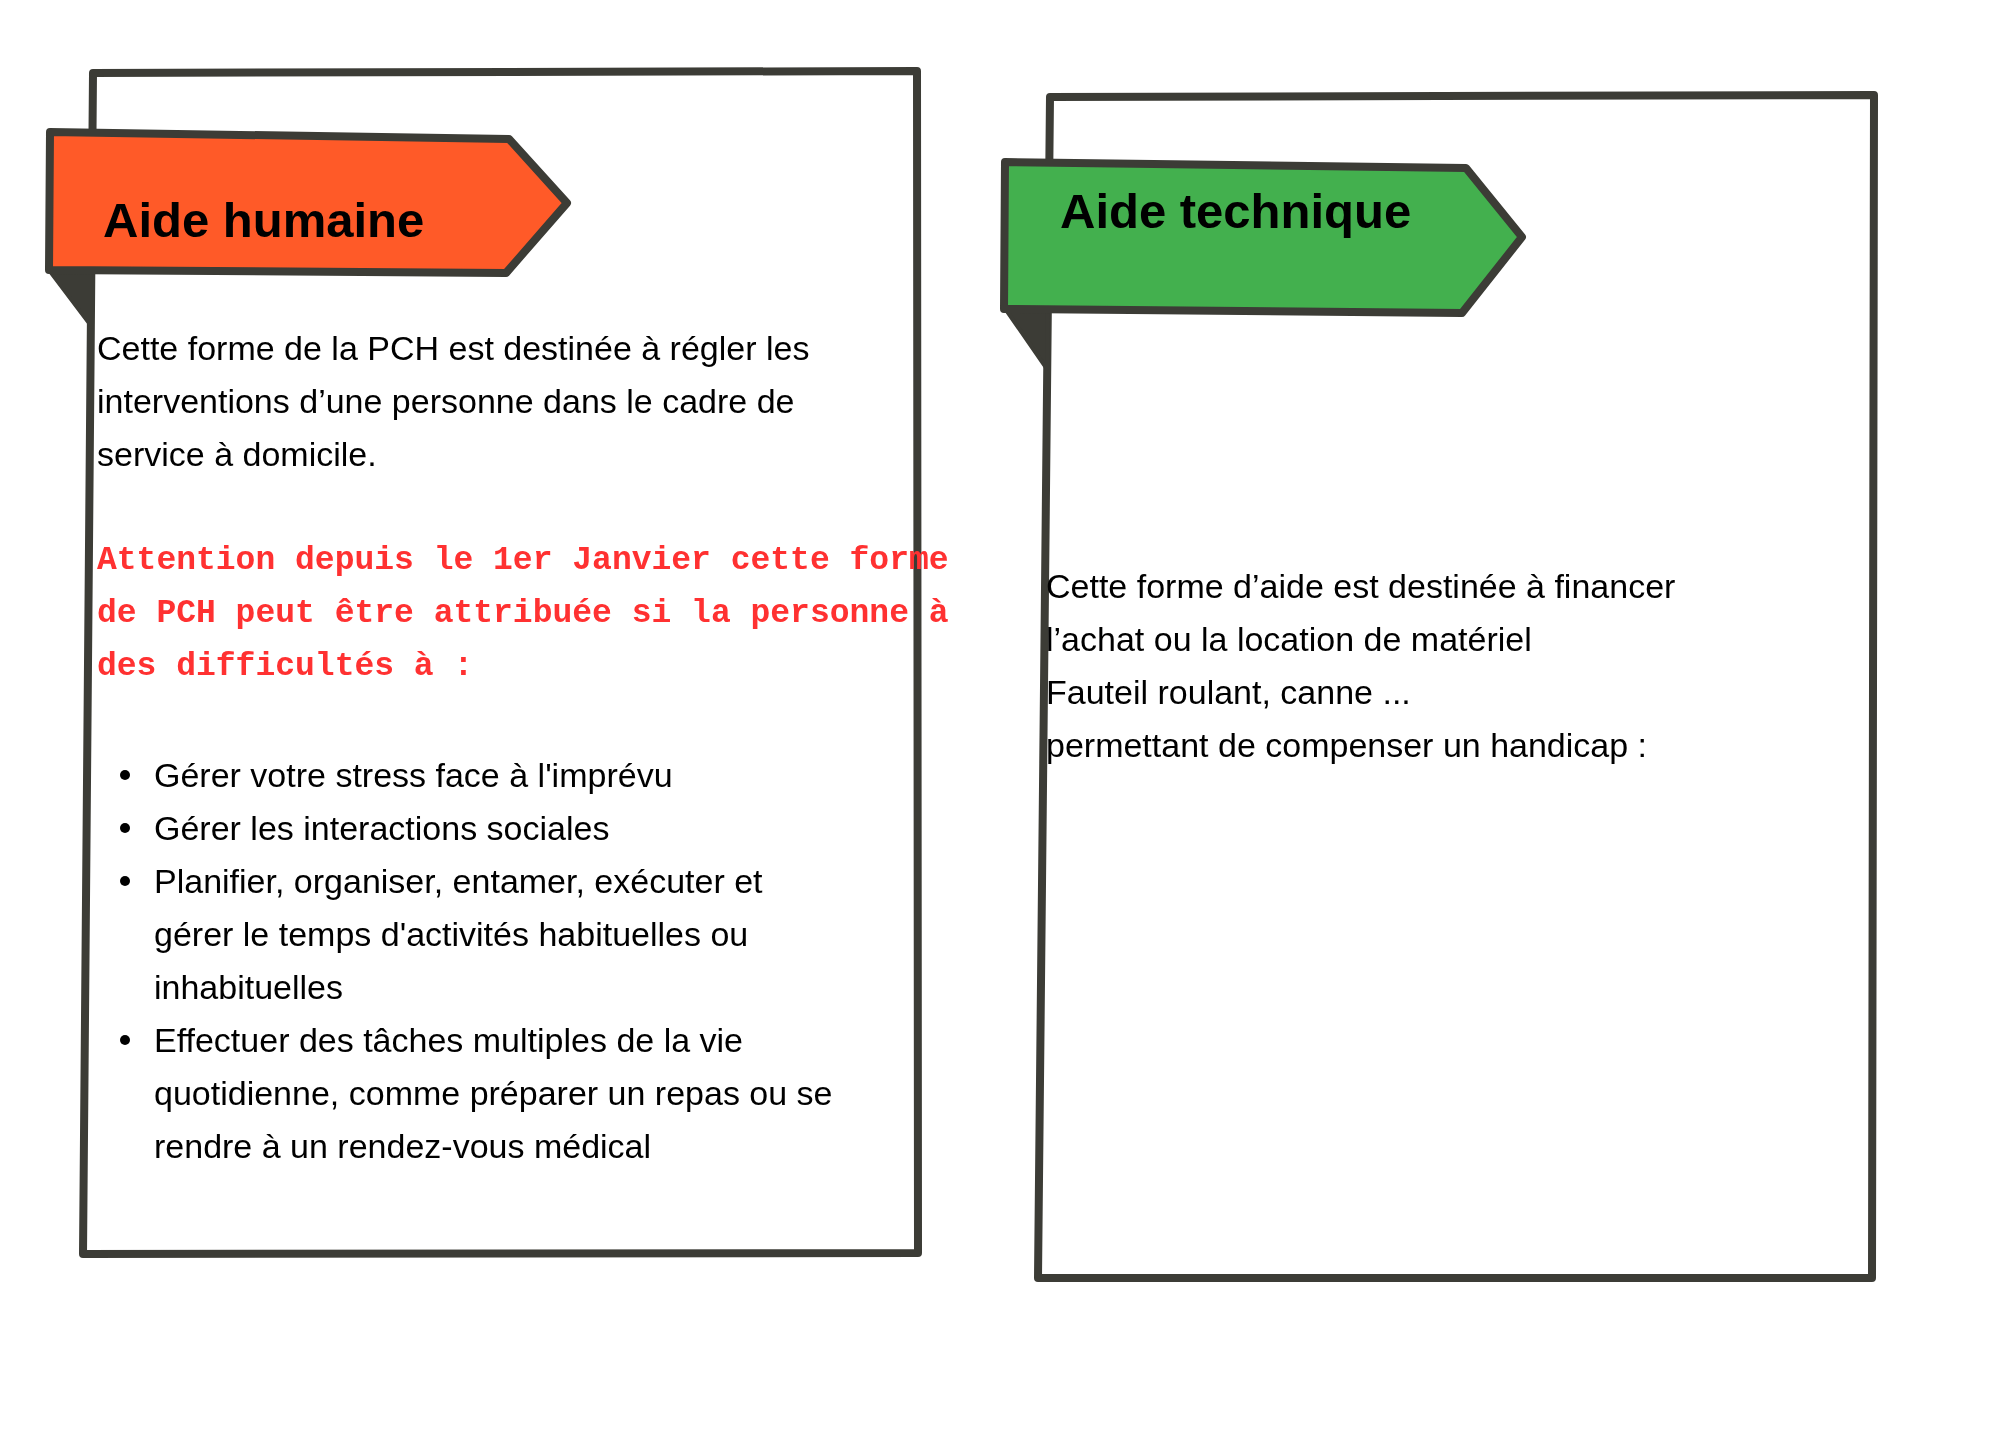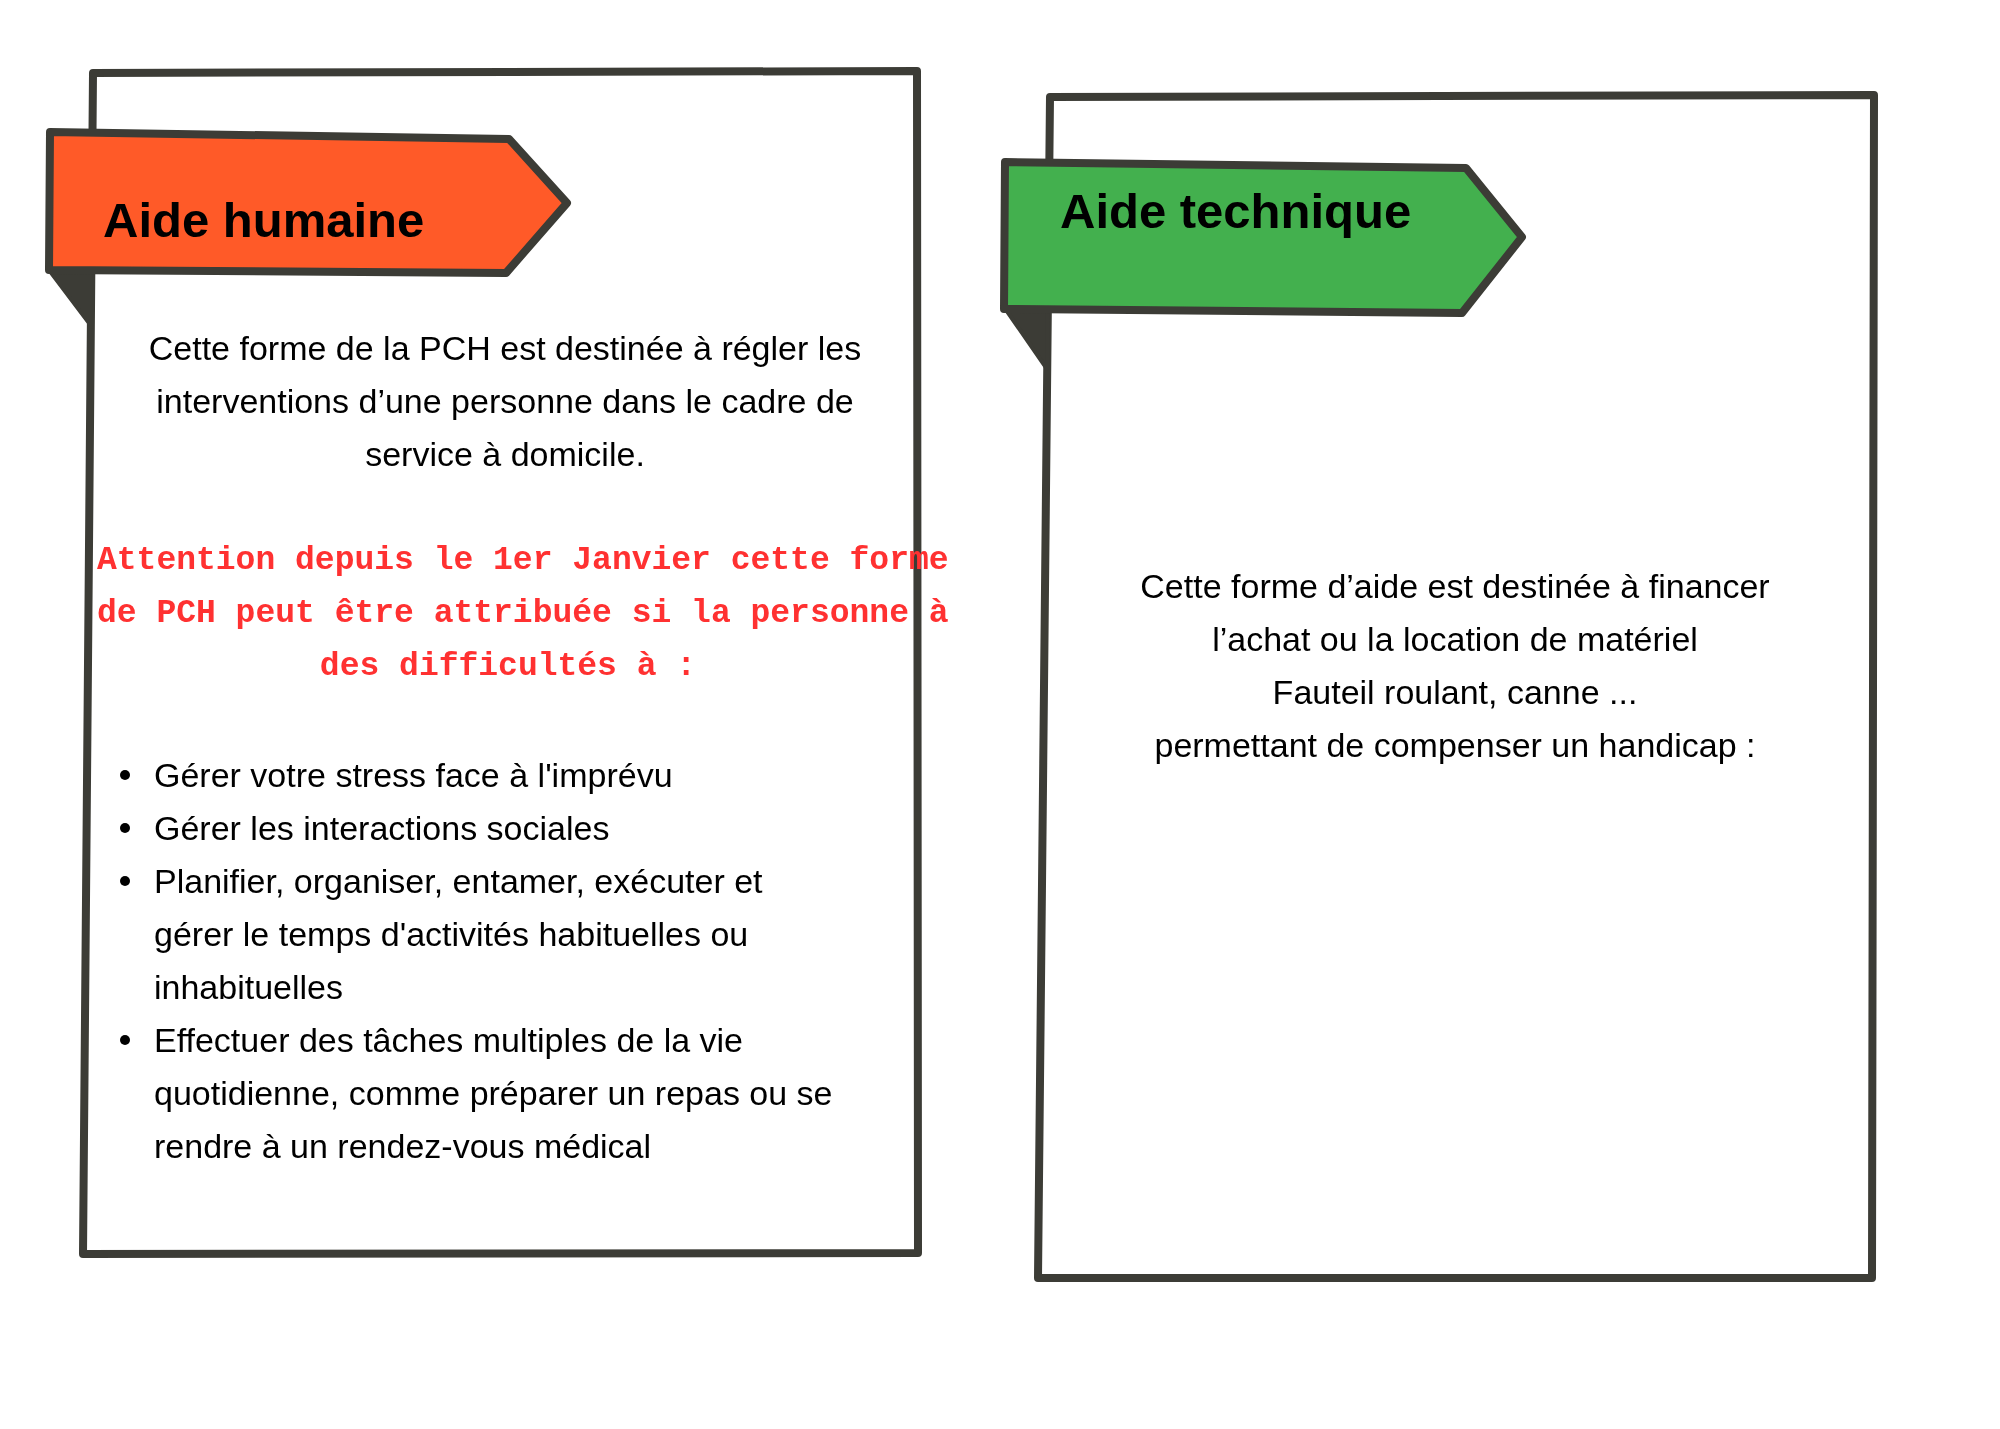--- a/index.html
+++ b/index.html
@@ -29,21 +29,21 @@
       position: absolute;
       font-family: "Liberation Sans", sans-serif;
       font-weight: bold;
       font-size: 49px;
       line-height: 1;
       white-space: nowrap;
       color: #000000;
     }
     .block {
       position: absolute;
-      text-align: center;
+      text-align: left;
     }
     .line {
       display: block;
       white-space: nowrap;
       font-size: 34px;
       line-height: 53px;
       height: 53px;
     }
     .alert .line {
       font-weight: bold;

